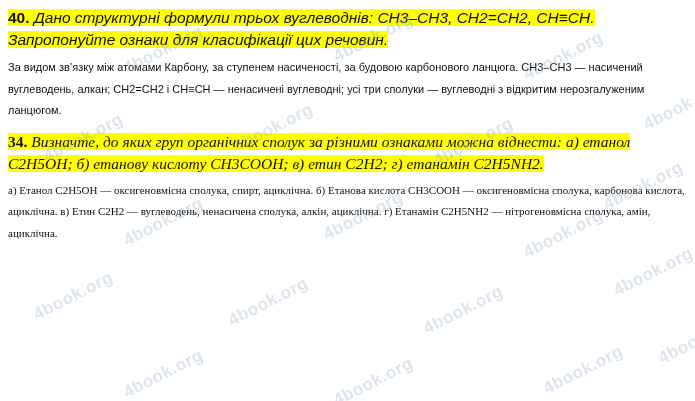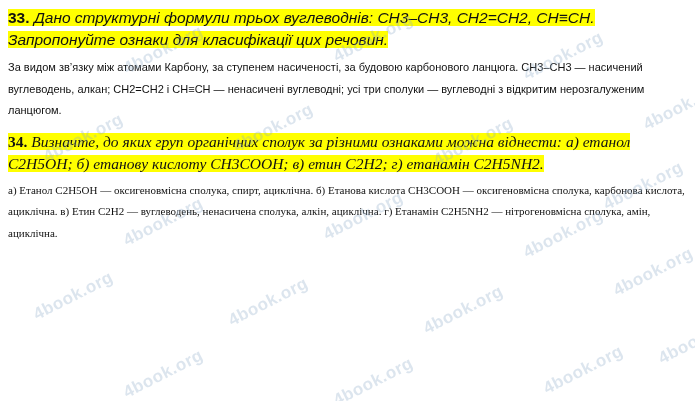--- a/index.html
+++ b/index.html
@@ -73,21 +73,21 @@
     white-space: nowrap;
     letter-spacing: 0.5px;
   }
 </style>
 </head>
 <body>
 
 <div class="page">
 
   <div class="block q33">
-    <p class="qline"><span class="hl"><span class="qnum">33.</span> <span>Дано структурні формули трьох вуглеводнів: CH3–CH3, CH2=CH2, CH≡CH. Запропонуйте ознаки для класифікації цих речовин.</span></span></p>
+    <p class="qline"><span class="hl"><span class="qnum">40.</span> <span>Дано структурні формули трьох вуглеводнів: CH3–CH3, CH2=CH2, CH≡CH. Запропонуйте ознаки для класифікації цих речовин.</span></span></p>
     <p class="answer a33">За видом зв’язку між атомами Карбону, за ступенем насиченості, за будовою карбонового ланцюга. CH3–CH3 — насичений вуглеводень, алкан; CH2=CH2 і CH≡CH — ненасичені вуглеводні; усі три сполуки — вуглеводні з відкритим нерозгалуженим ланцюгом.</p>
   </div>
 
   <div class="block q34">
     <p class="qline"><span class="hl"><span class="qnum">34.</span> <span>Визначте, до яких груп органічних сполук за різними ознаками можна віднести: а) етанол C2H5OH; б) етанову кислоту CH3COOH; в) етин C2H2; г) етанамін C2H5NH2.</span></span></p>
     <p class="answer a34">а) Етанол C2H5OH — оксигеновмісна сполука, спирт, ациклічна. б) Етанова кислота CH3COOH — оксигеновмісна сполука, карбонова кислота, ациклічна. в) Етин C2H2 — вуглеводень, ненасичена сполука, алкін, ациклічна. г) Етанамін C2H5NH2 — нітрогеновмісна сполука, амін, ациклічна.</p>
   </div>
 
 </div>
 

